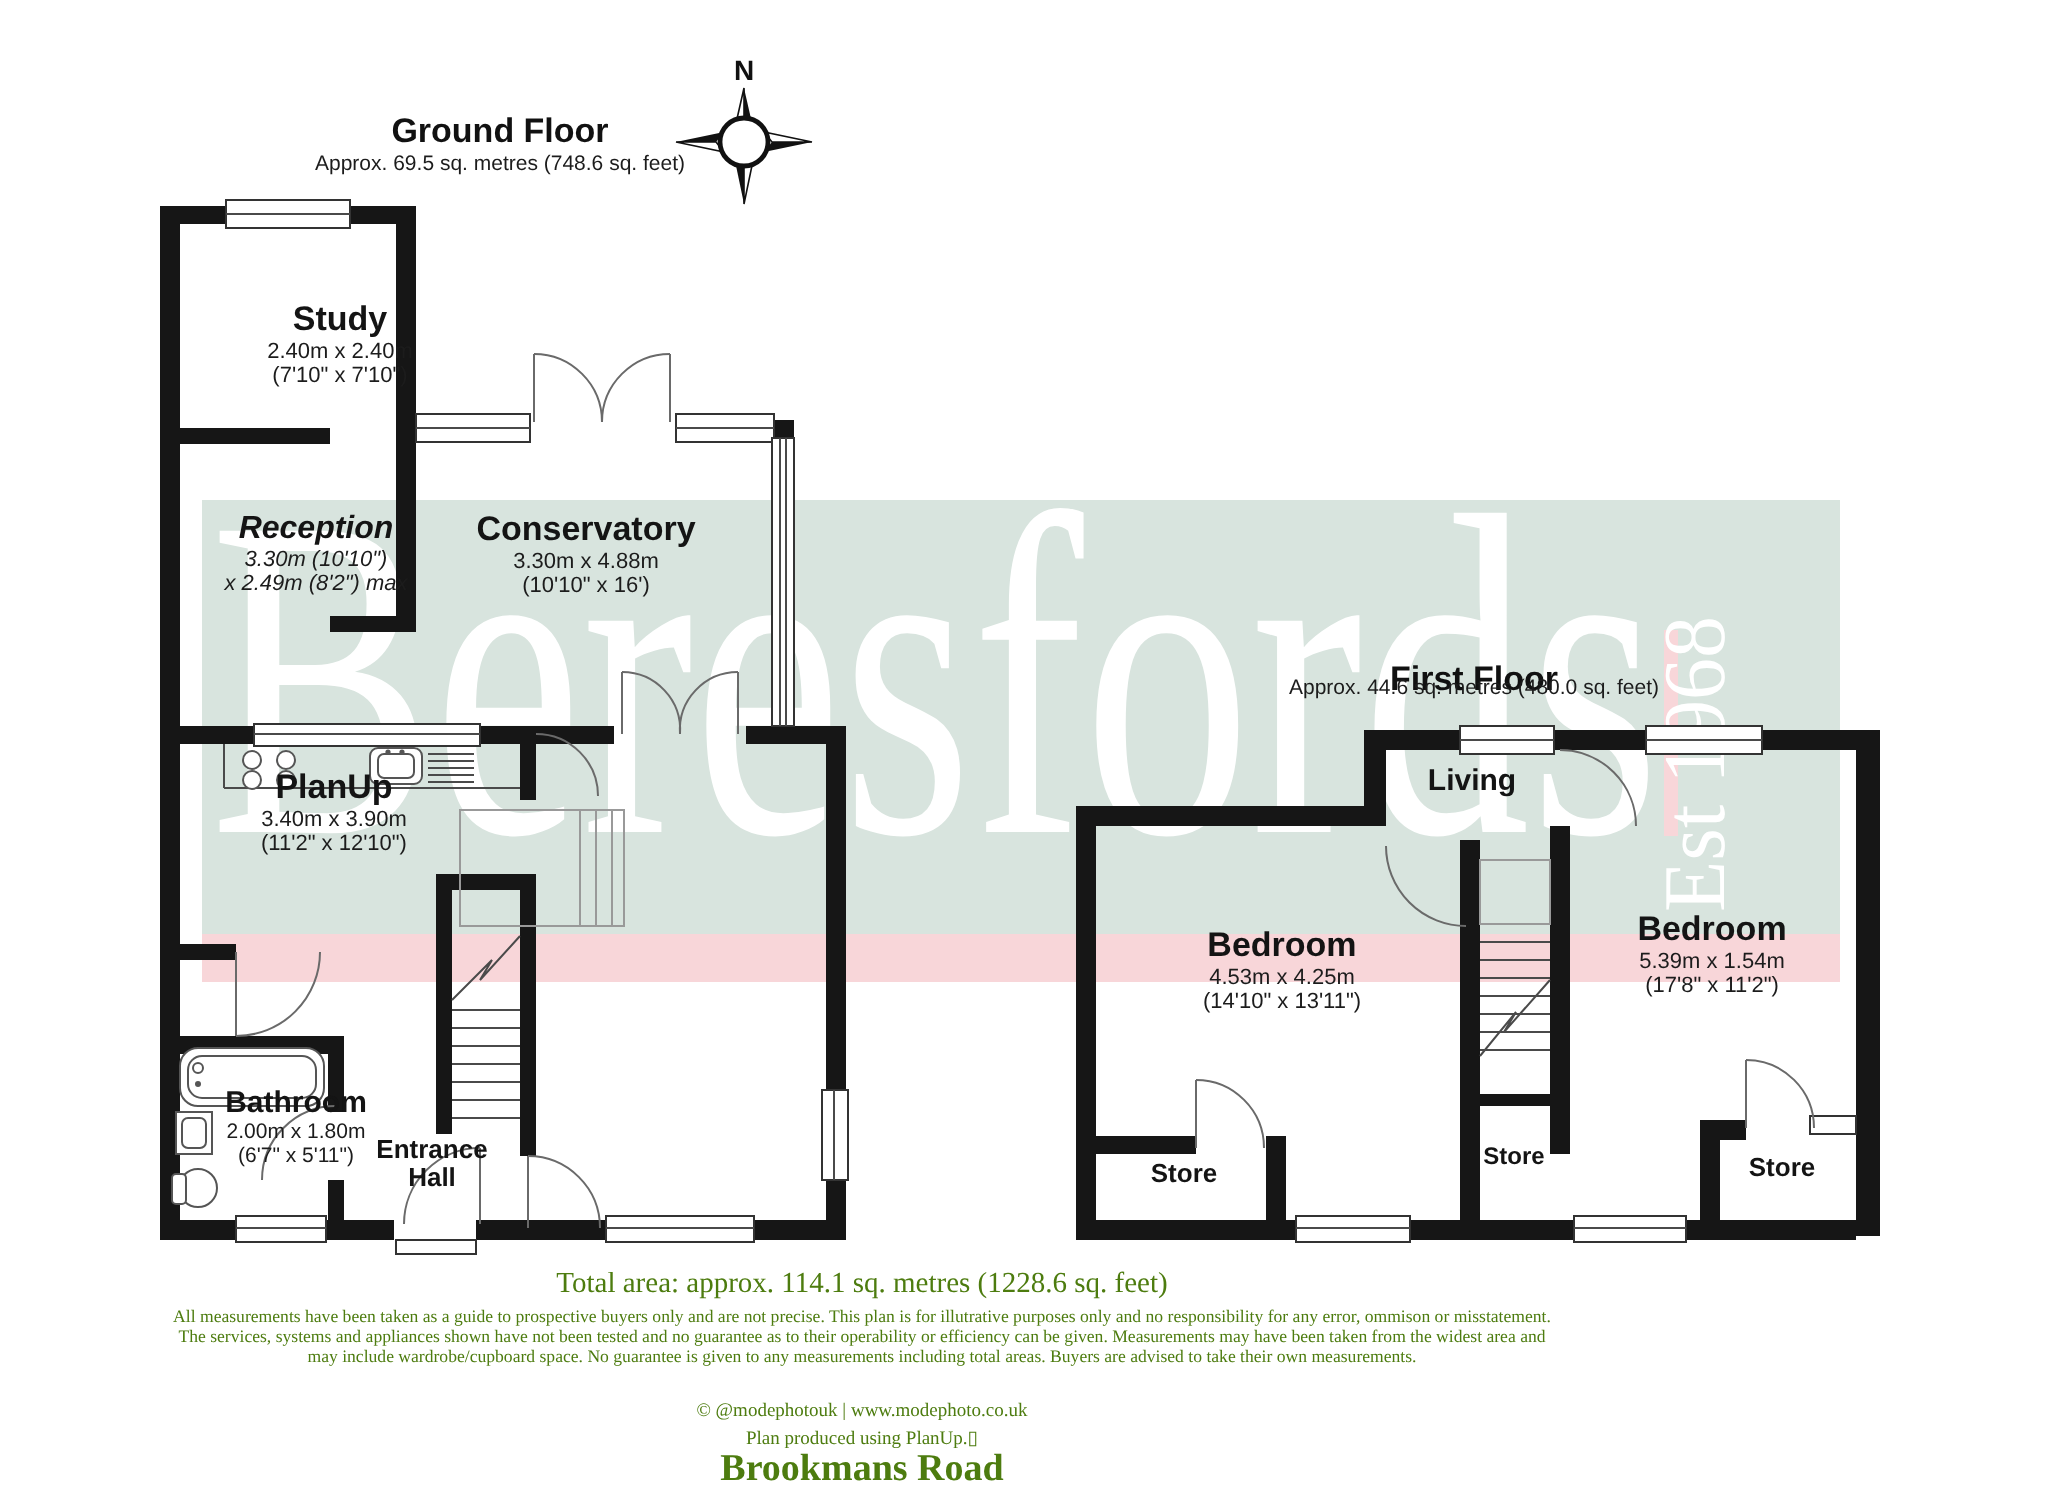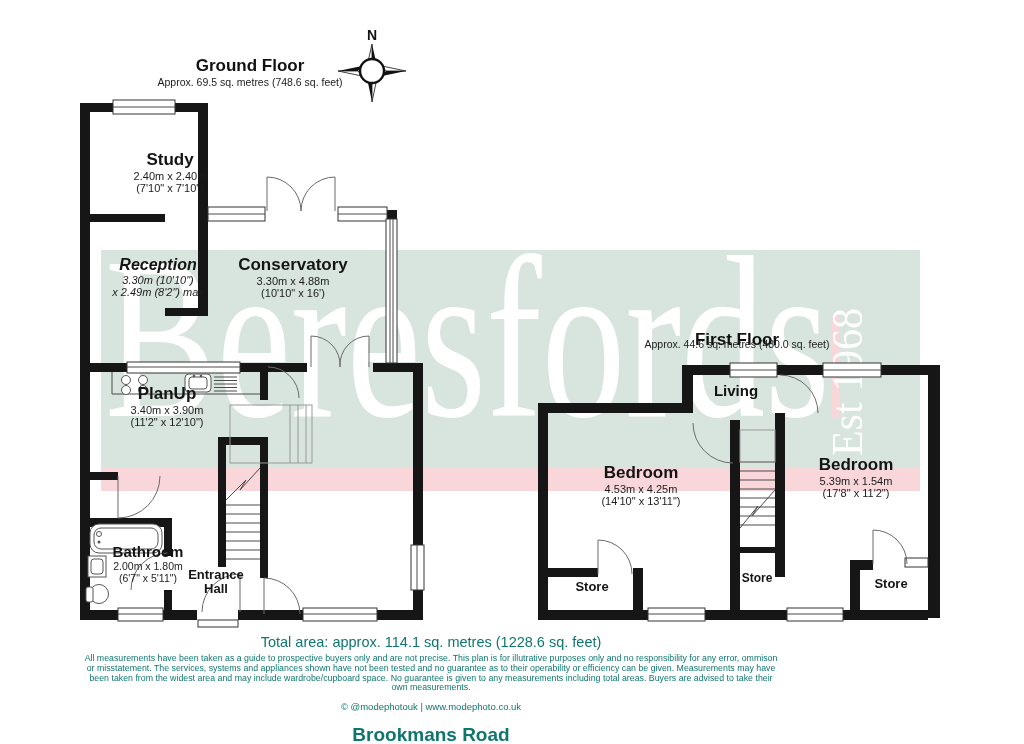--- a/index.html
+++ b/index.html
@@ -10,21 +10,21 @@
   .win{fill:#ffffff;stroke:#333;stroke-width:1;}
   .thin{stroke:#4a4a4a;stroke-width:1;fill:none;}
   .arc{stroke:#6a6a6a;stroke-width:1;fill:none;}
   .fix{stroke:#555;stroke-width:1;fill:#fff;}
   .lbl{position:absolute;text-align:center;transform:translateX(-50%);color:#111;white-space:nowrap;}
   .wrap{white-space:normal;}
   .rname{font-weight:700;color:#141414;}
   .dims{font-size:11px;line-height:12px;color:#1c1c1c;}
   .ftitle{font-weight:700;font-size:17px;color:#111;}
   .farea{font-size:10.5px;color:#1c1c1c;}
-  .foot{position:absolute;left:0;width:862px;text-align:center;color:#0f766e;}
+  .foot{position:absolute;left:0;width:862px;text-align:center;color:#4d7c0f;font-family:Liberation Serif, serif;}
 </style>
 </head>
 <body>
 
 <div id="canvas">
 
 <svg id="plan-svg" width="1024" height="744" viewBox="0 0 1024 744">
 
   <g>
     <rect x="101" y="250" width="819" height="217" fill="#d8e4de"></rect>
@@ -274,15 +274,16 @@
 
 <div class="lbl rname" style="left:592px;top:579px;font-size:13px;">Store</div>
 <div class="lbl rname" style="left:757px;top:571px;font-size:12px;">Store</div>
 <div class="lbl rname" style="left:891px;top:576px;font-size:13px;">Store</div>
 
 <div class="foot" style="top:634px;font-size:14.5px;">Total area: approx. 114.1 sq. metres (1228.6 sq. feet)</div>
 <div class="foot" style="top:654px;font-size:8.8px;line-height:9.8px;">
   <div style="width:700px;margin:0 auto;">All measurements have been taken as a guide to prospective buyers only and are not precise. This plan is for illutrative purposes only and no responsibility for any error, ommison or misstatement. The services, systems and appliances shown have not been tested and no guarantee as to their operability or efficiency can be given. Measurements may have been taken from the widest area and may include wardrobe/cupboard space. No guarantee is given to any measurements including total areas. Buyers are advised to take their own measurements.</div>
 </div>
 <div class="foot" style="top:701px;font-size:9.5px;">© @modephotouk | www.modephoto.co.uk</div>
+<div class="foot" style="top:713px;font-size:9.5px;">Plan produced using PlanUp.▯</div>
 <div class="foot" style="top:724px;font-size:19px;font-weight:700;">Brookmans Road</div>
 
 </div>
 
 </body></html>

